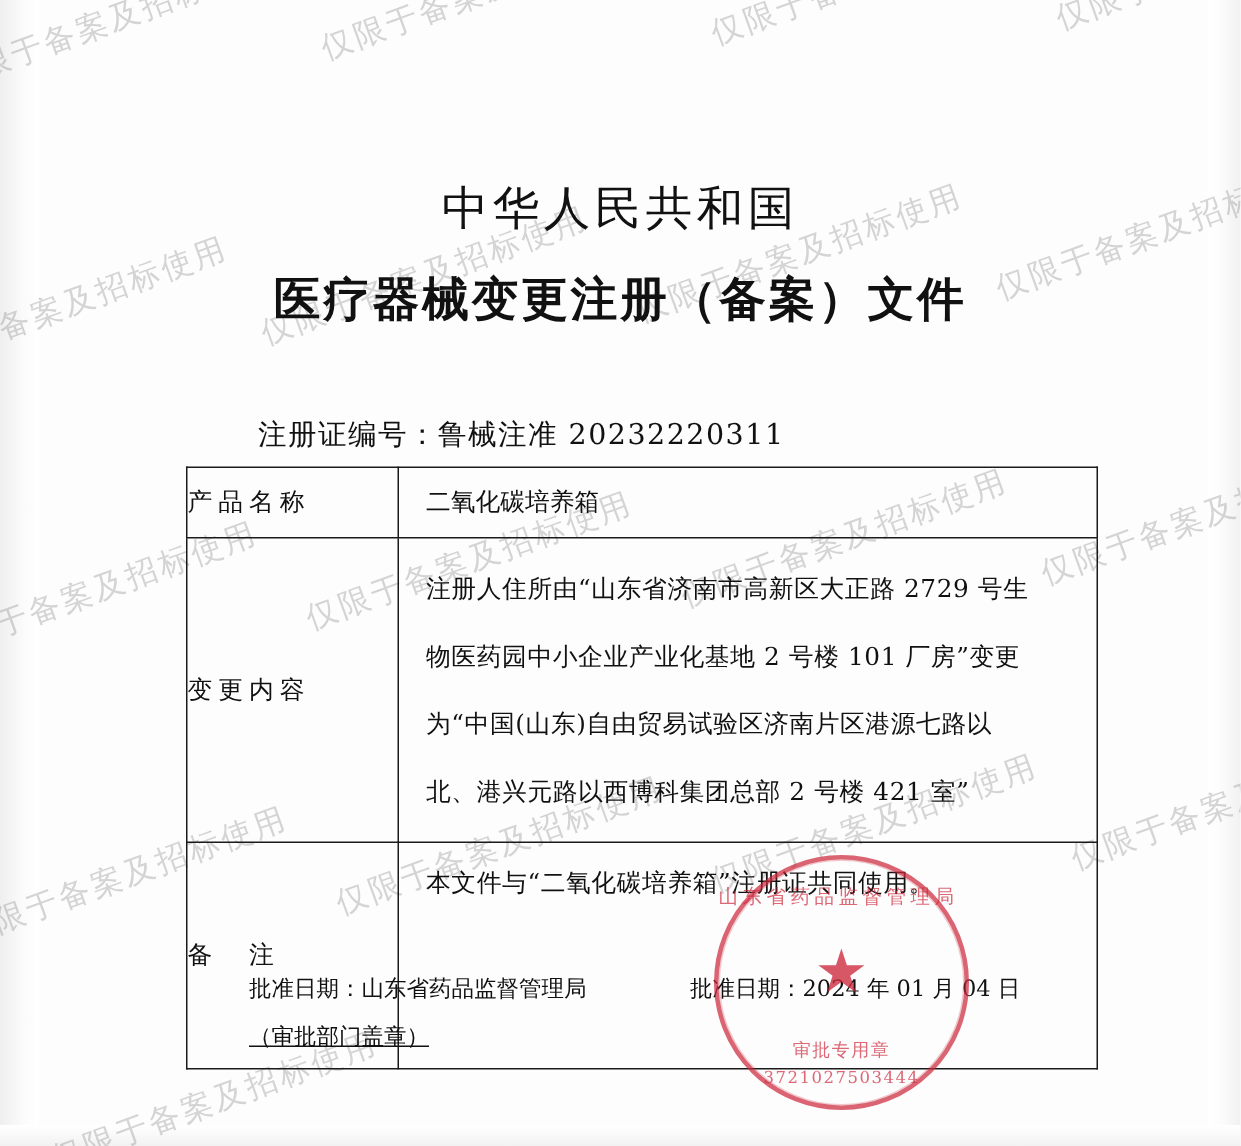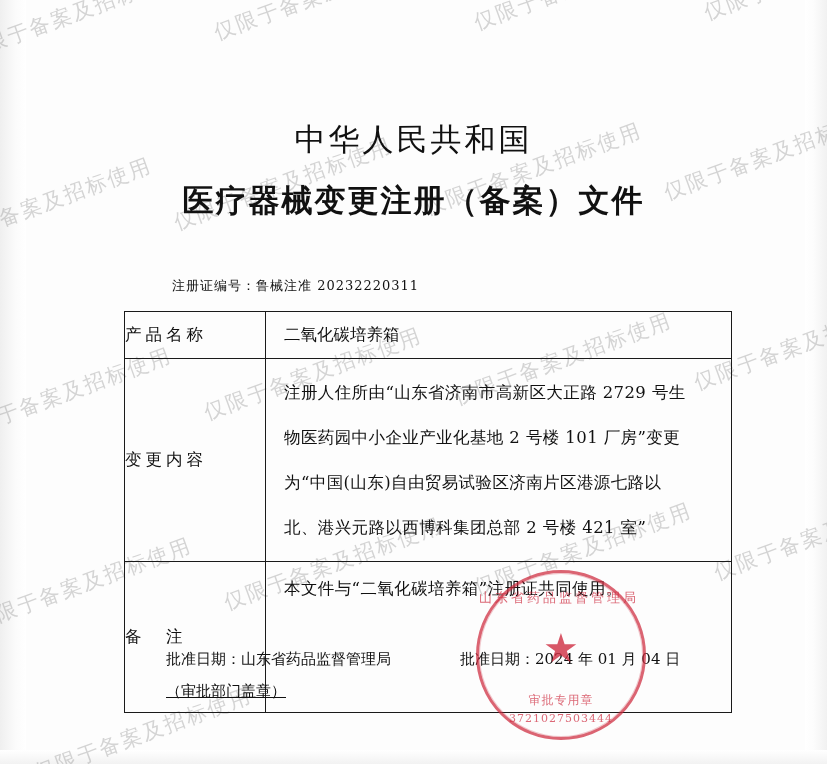--- a/index.html
+++ b/index.html
@@ -87,21 +87,21 @@
     letter-spacing: 2px;
     line-height: 44px;
     margin-top: 18px;
   }
 
   
   .cert-no {
     position: absolute;
     left: 172px;
     top: 277px;
-    font-size: 13px;
+    font-size: 19px;
     letter-spacing: 1px;
     z-index: 4;
   }
 
   
   .doc-table {
     position: absolute;
     left: 124px;
     top: 311px;
     width: 608px;

